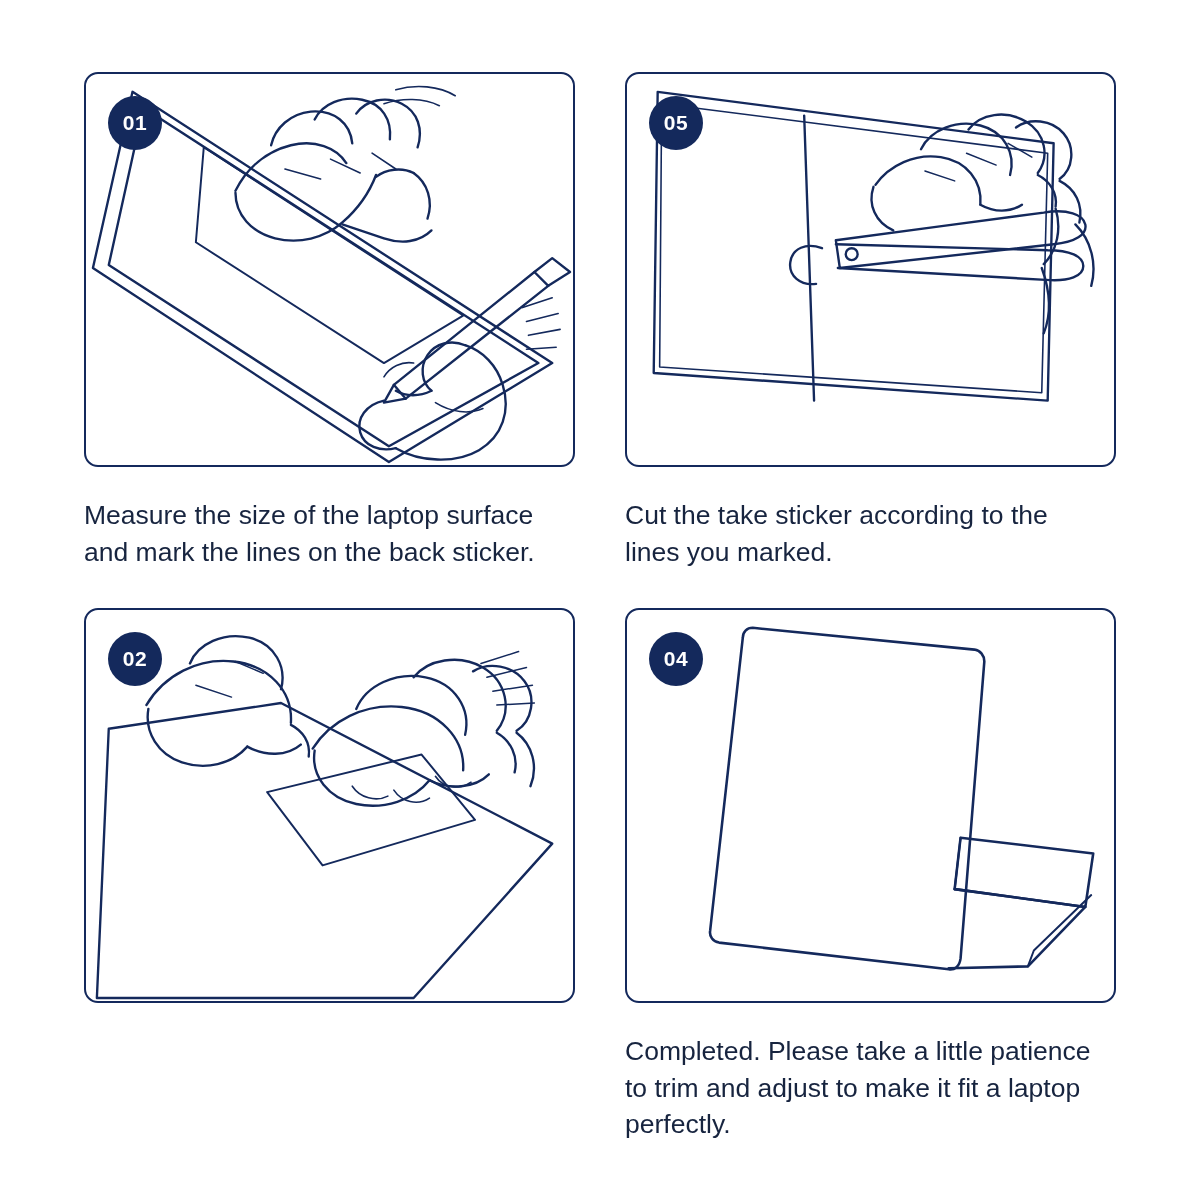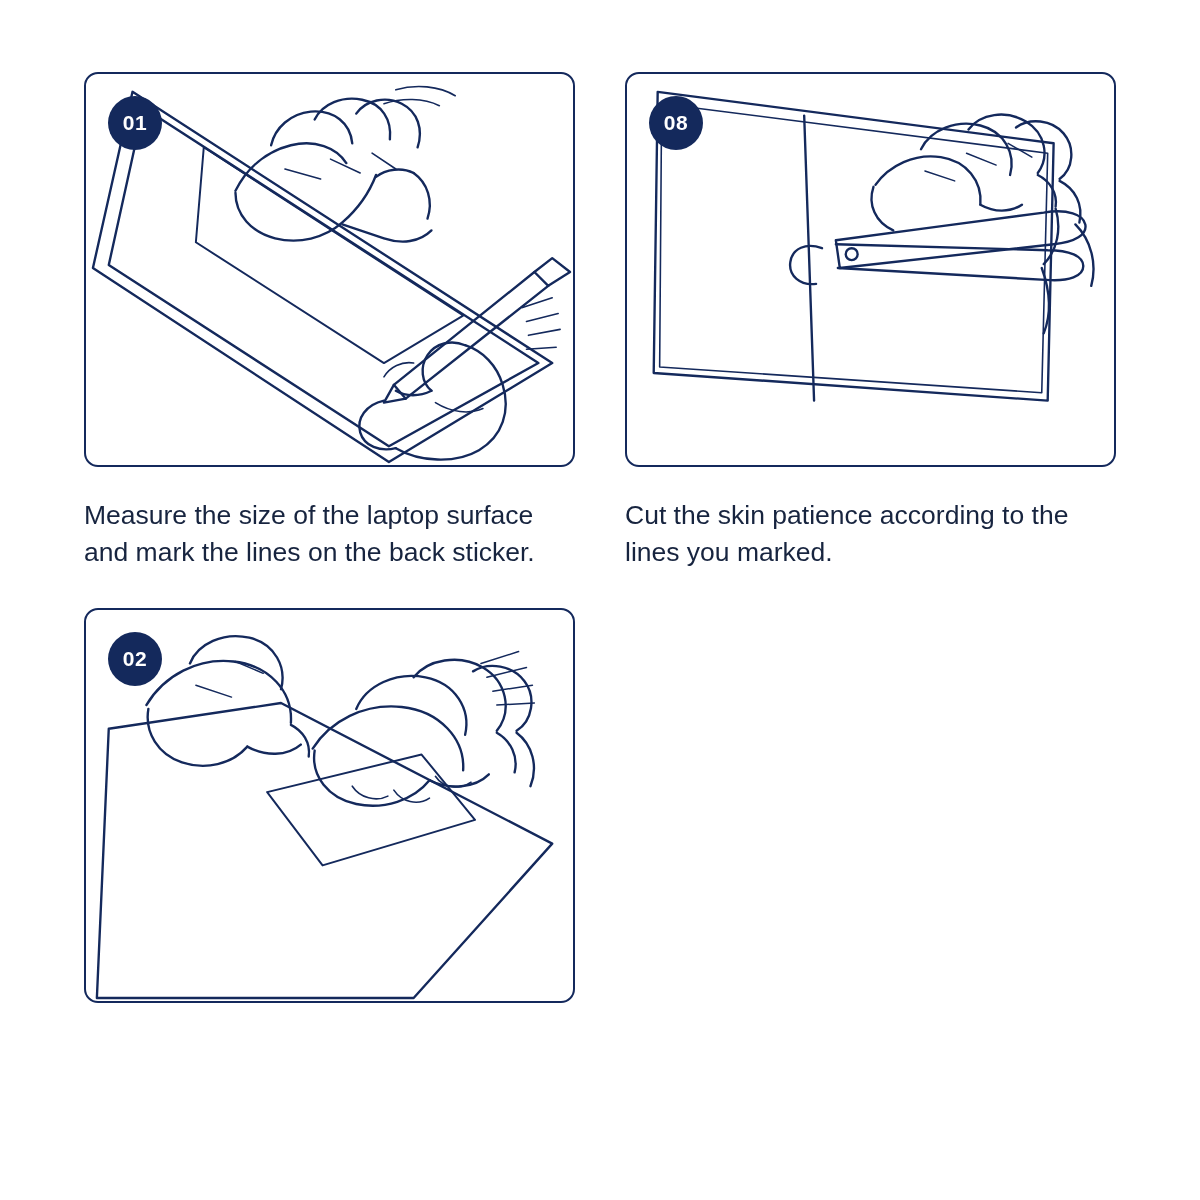--- a/index.html
+++ b/index.html
@@ -124,21 +124,21 @@
             <path d="M446 264 L478 258" stroke-width="1.6"></path>
             <path d="M444 278 L474 276" stroke-width="1.6"></path>
           </g>
         </svg>
       </div>
       <div class="caption">Measure the size of the laptop surface and mark the lines on the back sticker.</div>
     </div>
 
     <div class="step step-right">
       <div class="panel">
-        <div class="badge">08</div>
+        <div class="badge">05</div>
         <svg class="art" viewBox="0 0 490 395">
           <g fill="none" stroke="#14295c" stroke-width="2.4" stroke-linejoin="round" stroke-linecap="round">
 
             <path d="M30 18 L430 70 L424 330 L26 302 Z"></path>
             <path d="M34 30 L424 80 L418 322 L32 296 Z" stroke-width="1.6"></path>
 
             <path d="M178 42 L188 330"></path>
 
             <path d="M210 168 C280 158 350 150 420 140 C444 136 460 142 462 152 C464 162 452 170 430 172 C358 180 286 188 214 196 Z"></path>
             <path d="M212 196 C282 200 352 204 422 208 C446 210 460 204 460 194 C460 184 446 178 424 178 C352 176 280 174 210 172"></path>
@@ -159,21 +159,21 @@
 
             <path d="M300 98 L330 108" stroke-width="1.5"></path>
             <path d="M342 80 L372 92" stroke-width="1.5"></path>
             <path d="M384 70 L408 84" stroke-width="1.5"></path>
 
             <path d="M418 196 C426 218 428 242 420 262"></path>
             <path d="M452 152 C468 168 474 192 468 214"></path>
           </g>
         </svg>
       </div>
-      <div class="caption">Cut the skin patience according to the lines you marked.</div>
+      <div class="caption">Cut the take sticker according to the lines you marked.</div>
     </div>
 
     <div class="step">
       <div class="panel">
         <div class="badge">02</div>
         <svg class="art" viewBox="0 0 490 395">
           <g fill="none" stroke="#14295c" stroke-width="2.4" stroke-linejoin="round" stroke-linecap="round">
 
             <path d="M22 120 L196 94 L470 236 L330 392 L10 392 Z"></path>
 
@@ -202,15 +202,33 @@
 
             <path d="M398 54 L436 42" stroke-width="1.5"></path>
             <path d="M404 68 L444 58" stroke-width="1.5"></path>
             <path d="M410 82 L450 76" stroke-width="1.5"></path>
             <path d="M414 96 L452 94" stroke-width="1.5"></path>
           </g>
         </svg>
       </div>
     </div>
 
+    <div class="step step-right">
+      <div class="panel">
+        <div class="badge">04</div>
+        <svg class="art" viewBox="0 0 490 395">
+          <g fill="none" stroke="#14295c" stroke-width="2.6" stroke-linejoin="round" stroke-linecap="round">
+
+            <path d="M116 28 C116 22 120 18 126 18 L350 40 C356 41 360 46 360 52 L336 352 C335 360 330 364 324 363 L92 336 C86 335 82 330 83 324 Z"></path>
+
+            <path d="M336 230 L470 246 L462 300 L330 282 Z"></path>
+            <path d="M330 282 L462 300 L404 360 L324 362"></path>
+            <path d="M336 230 L330 282" stroke-width="2"></path>
+
+            <path d="M404 360 L410 344 L468 288" stroke-width="2"></path>
+          </g>
+        </svg>
+      </div>
+      <div class="caption">Completed. Please take a little patience to trim and adjust to make it fit a laptop perfectly.</div>
+    </div>
 
   </div>
 </div>
 
 </body></html>

